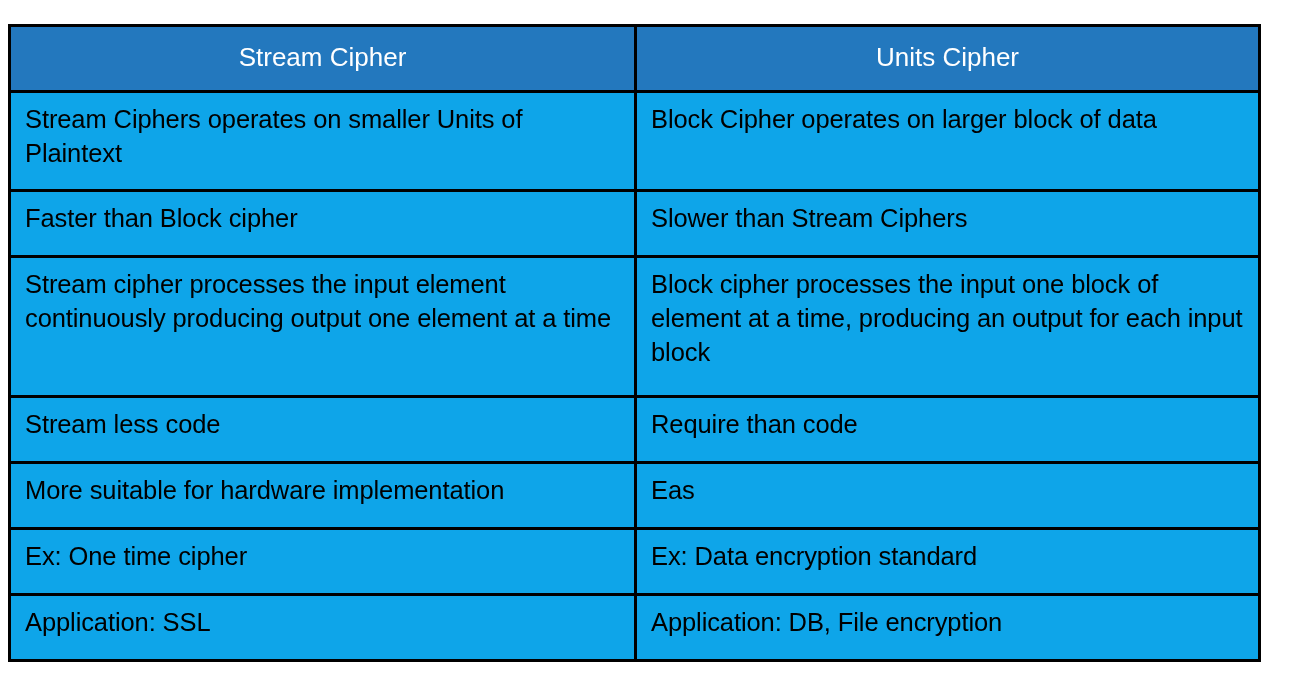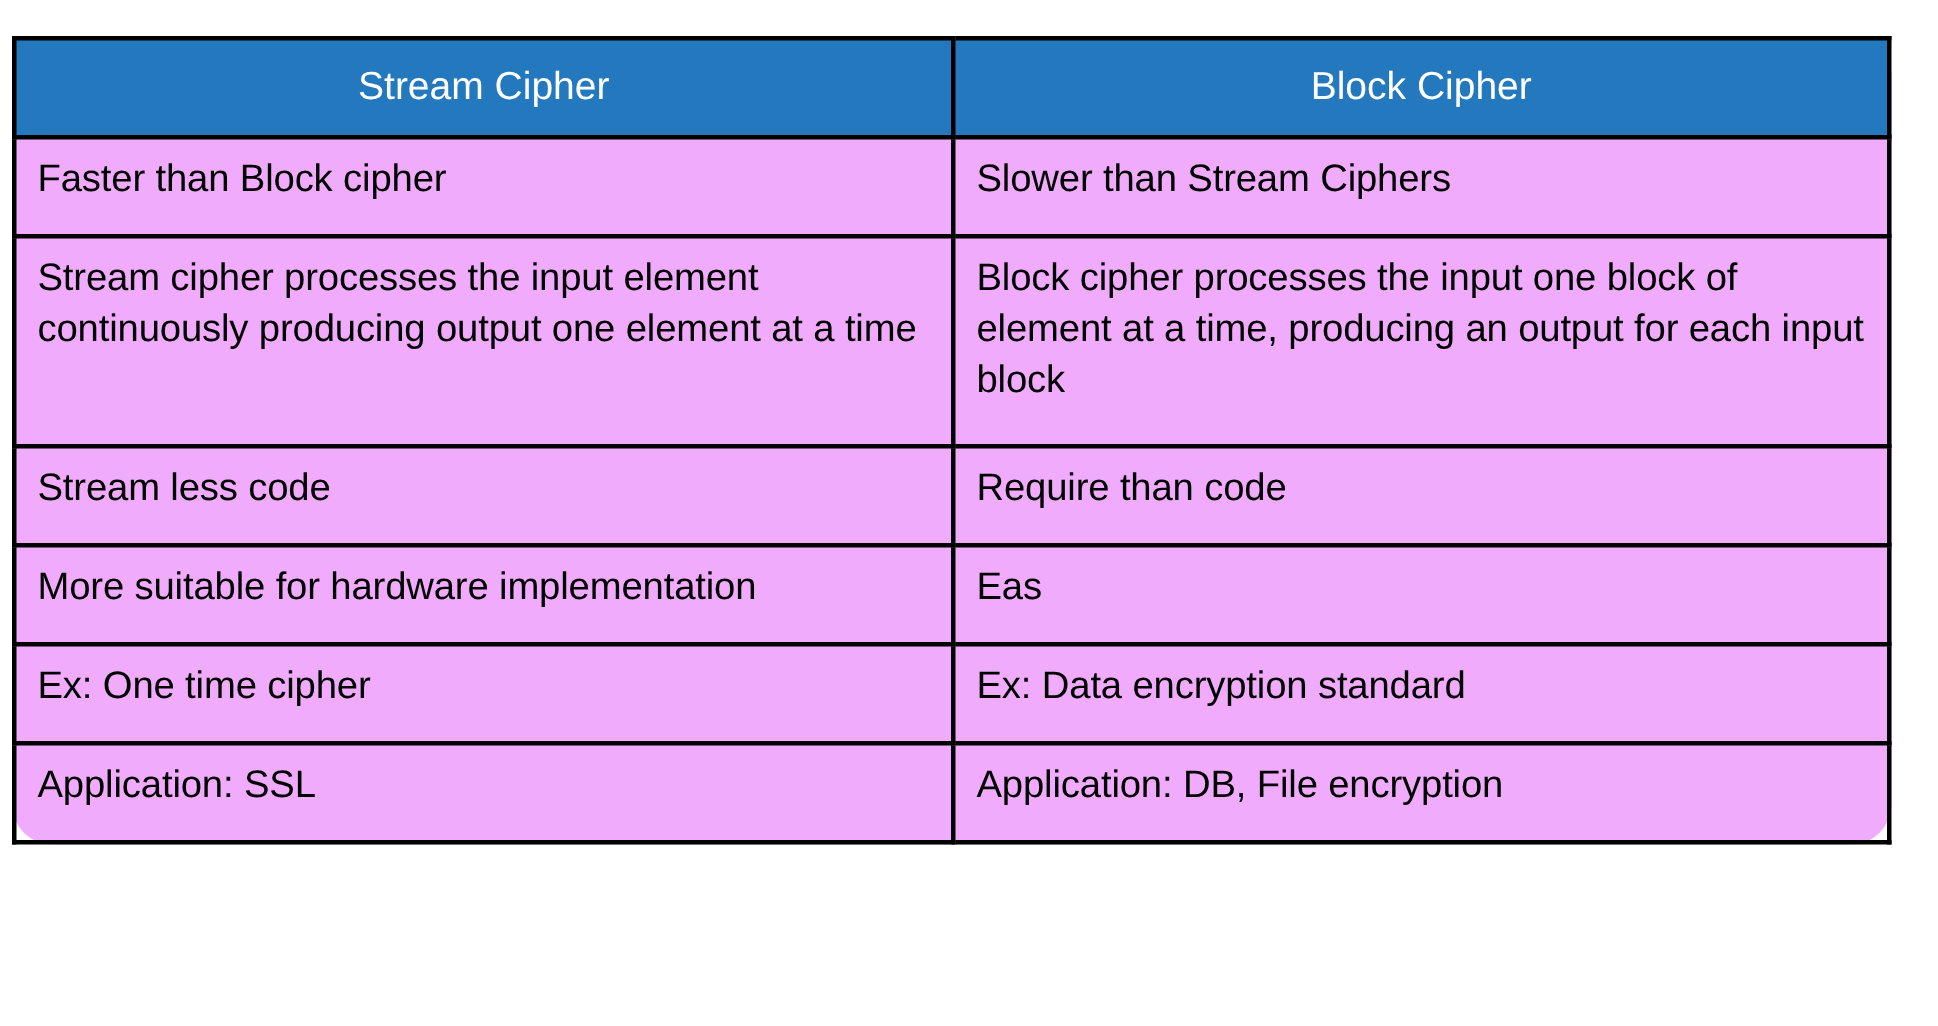--- a/index.html
+++ b/index.html
@@ -23,22 +23,21 @@
   }
 
   
   .cmp-table {
     position: absolute;
     left: 8px;
     top: 24px;
     width: 1250px;
     border-collapse: collapse;
     table-layout: fixed;
-    background: #f0abfc;
-    border-radius: 27px;
+    background: #0ea5e9;
   }
 
   .cmp-table col.col-left  { width: 626px; }
   .cmp-table col.col-right { width: 624px; }
 
   .cmp-table th,
   .cmp-table td {
     border: 3px solid #000000;
     vertical-align: top;
     padding: 0;
@@ -85,27 +84,35 @@
       <col class="col-left">
       <col class="col-right">
     </colgroup>
 
     <thead>
       <tr>
         <th>
           <span class="cell-text">Stream Cipher</span>
         </th>
         <th>
-          <span class="cell-text">Block Cipher</span>
+          <span class="cell-text">Units Cipher</span>
         </th>
       </tr>
     </thead>
 
     <tbody>
 
+      <tr class="row-h-99">
+        <td>
+          <span class="cell-text">Stream Ciphers operates on smaller Units of Plaintext</span>
+        </td>
+        <td>
+          <span class="cell-text">Block Cipher operates on larger block of data</span>
+        </td>
+      </tr>
 
       <tr class="row-h-66">
         <td>
           <span class="cell-text">Faster than Block cipher</span>
         </td>
         <td>
           <span class="cell-text">Slower than Stream Ciphers</span>
         </td>
       </tr>
 

